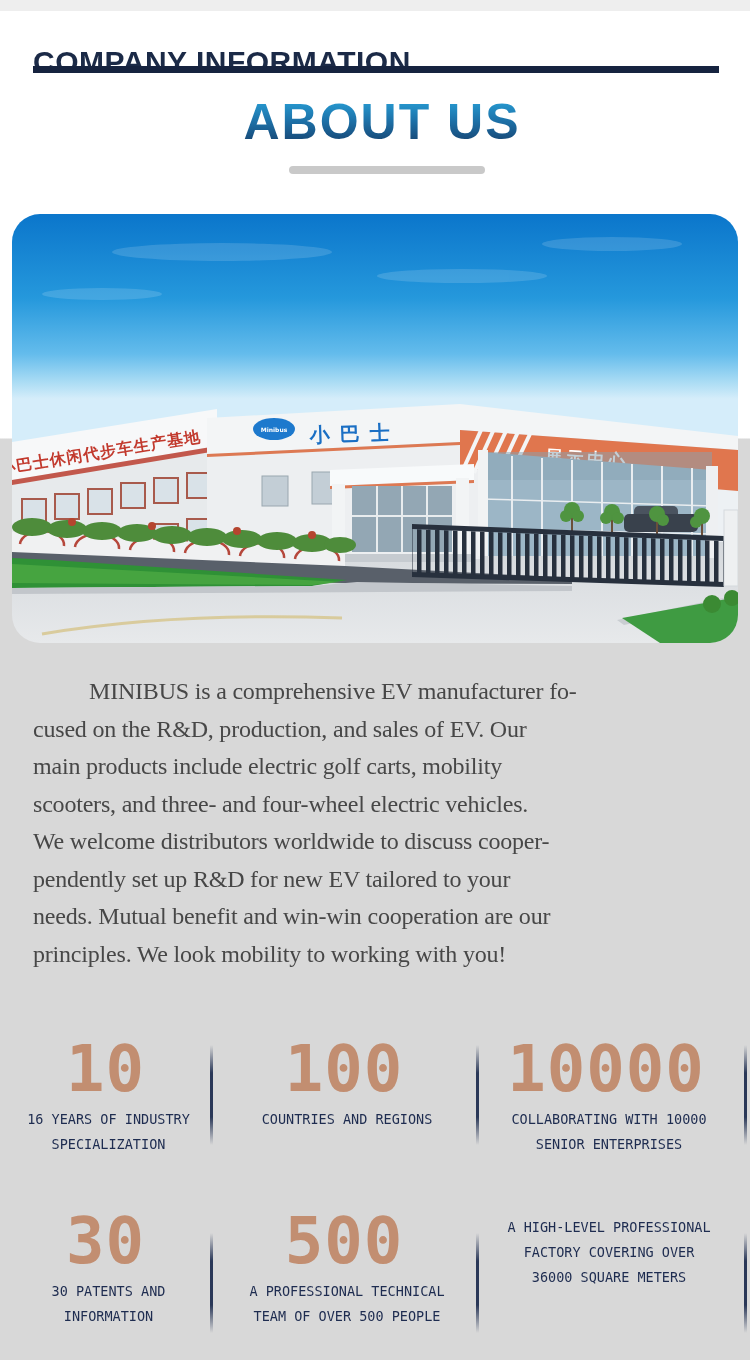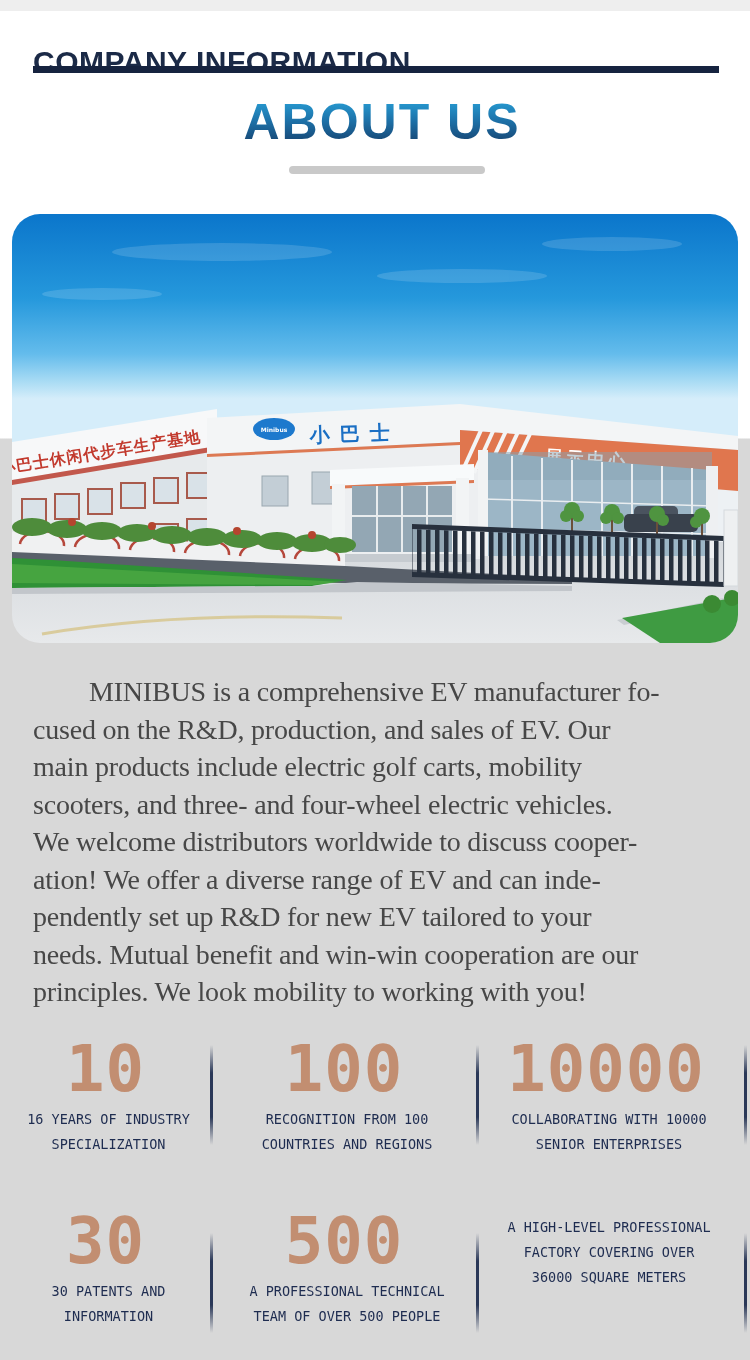--- a/index.html
+++ b/index.html
@@ -15,21 +15,21 @@
                font-size:50px;font-weight:800;letter-spacing:2px;transform:translateX(7px);
                background:linear-gradient(180deg,#2babe2 0%,#1d71a8 48%,#14355f 100%);
                -webkit-background-clip:text;background-clip:text;color:transparent;}
   .about-bar{position:absolute;left:289px;top:155px;width:196px;height:8px;border-radius:4px;background:#c9c9c9;}
   
   .photo{position:absolute;left:12px;top:203px;width:726px;height:429px;margin:0;
          border-radius:28px;overflow:hidden;}
   .photo svg{display:block;width:100%;height:100%;}
   
   .desc{position:absolute;left:0;top:662px;width:750px;padding:0 33px;box-sizing:border-box;
-        font-family:"Liberation Serif",serif;font-size:28px;line-height:37.5px;color:#474747;
+        font-family:"Liberation Serif",serif;font-size:24px;line-height:37.5px;color:#474747;
         letter-spacing:-.2px;}
   .desc .ln{white-space:nowrap;}
   .desc .indent{text-indent:56px;}
   
   .stats{position:absolute;left:0;top:1026px;width:750px;}
   .row{display:flex;}
   .row+.row{margin-top:52px;}
   .cell{text-align:center;}
   .c1{width:211px;} .c2{width:266px;} .c3{width:258px;}
   .num{font-family:"DejaVu Sans Mono",monospace;font-weight:bold;font-size:64px;line-height:64px;
@@ -236,39 +236,37 @@
       <path d="M30,420 Q160,398 330,404" stroke="#d6c489" stroke-width="3" fill="none" opacity=".8"></path>
     </svg>
   </figure>
 
   <section class="desc">
     <div class="ln indent">MINIBUS is a comprehensive EV manufacturer fo-</div>
     <div class="ln">cused on the R&amp;D, production, and sales of EV. Our</div>
     <div class="ln">main products include electric golf carts, mobility</div>
     <div class="ln">scooters, and three- and four-wheel electric vehicles.</div>
     <div class="ln">We welcome distributors worldwide to discuss cooper-</div>
-    <div class="ln">ation! We offer a diverse range of EV and can inde-</div>
     <div class="ln">pendently set up R&amp;D for new EV tailored to your</div>
     <div class="ln">needs. Mutual benefit and win-win cooperation are our</div>
     <div class="ln">principles. We look mobility to working with you!</div>
   </section>
 
   <section class="stats">
     <div class="row">
       <div class="cell c1">
         <div class="num">10</div>
         <div class="cap">
           <span>16 YEARS OF INDUSTRY</span>
           <span>SPECIALIZATION</span>
         </div>
       </div>
       <div class="cell c2">
         <div class="num">100</div>
         <div class="cap">
-          <span>RECOGNITION FROM 100</span>
           <span>COUNTRIES AND REGIONS</span>
         </div>
       </div>
       <div class="cell c3">
         <div class="num">10000</div>
         <div class="cap">
           <span>COLLABORATING WITH 10000</span>
           <span>SENIOR ENTERPRISES</span>
         </div>
       </div>

